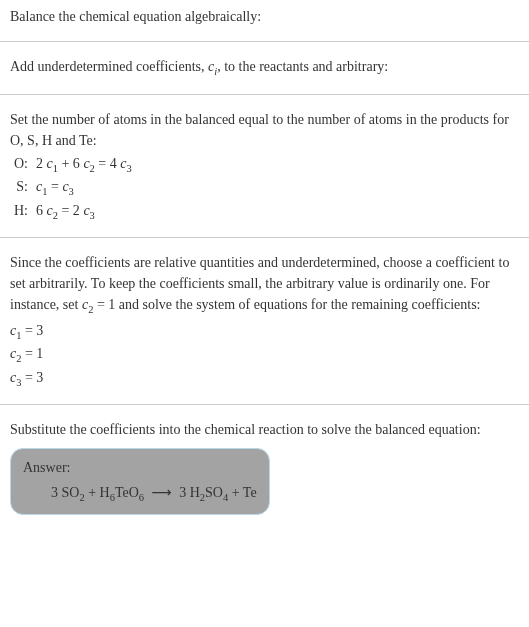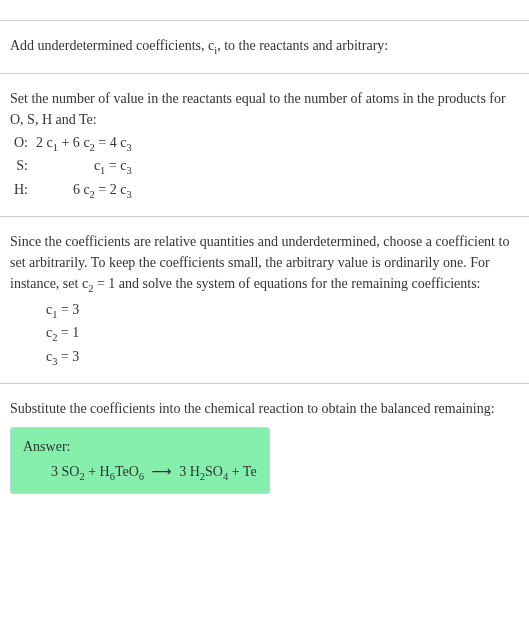--- a/index.html
+++ b/index.html
@@ -43,62 +43,63 @@
       display: table-row;
     }
     .eq-label {
       display: table-cell;
       text-align: right;
       padding-right: 8px;
       padding-left: 4px;
     }
     .eq-val {
       display: table-cell;
-      text-align: right;
+      text-align: left;
     }
     .coef-list {
       margin-top: 2px;
-      margin-left: 36px;
     }
     .answer-box {
-      background: #86efac;
+      background: #a3a3a3;
       border: 1px solid #b8d8e8;
-      border-radius: 3px;
+      border-radius: 13px;
       padding: 8px 12px;
       margin-top: 8px;
       display: inline-block;
       min-width: 260px;
     }
     .answer-label {
       margin-bottom: 4px;
     }
     .answer-eq {
       padding-left: 28px;
     }
     .italic-var {
+      font-style: italic;
     }
   </style>
 </head>
 <body>
 
 <div class="section">
+  <div>Balance the chemical equation algebraically:</div>
 </div>
 
 <hr class="divider">
 
 <div class="section">
   <div>
     <span>Add underdetermined coefficients, </span><span class="italic-var">c<sub>i</sub></span><span>, to the reactants and arbitrary:</span>
   </div>
 </div>
 
 <hr class="divider">
 
 <div class="section">
-  <div>Set the number of value in the reactants equal to the number of atoms in the products for O, S, H and Te:</div>
+  <div>Set the number of atoms in the balanced equal to the number of atoms in the products for O, S, H and Te:</div>
   <div class="eq-table">
     <div class="eq-row">
       <div class="eq-label">O:</div>
       <div class="eq-val">2 <span class="italic-var">c</span><sub>1</sub> + 6 <span class="italic-var">c</span><sub>2</sub> = 4 <span class="italic-var">c</span><sub>3</sub></div>
     </div>
     <div class="eq-row">
       <div class="eq-label">S:</div>
       <div class="eq-val"><span class="italic-var">c</span><sub>1</sub> = <span class="italic-var">c</span><sub>3</sub></div>
     </div>
     <div class="eq-row">
@@ -117,20 +118,20 @@
   <div class="coef-list">
     <div><span class="italic-var">c</span><sub>1</sub> = 3</div>
     <div><span class="italic-var">c</span><sub>2</sub> = 1</div>
     <div><span class="italic-var">c</span><sub>3</sub> = 3</div>
   </div>
 </div>
 
 <hr class="divider">
 
 <div class="section">
-  <div>Substitute the coefficients into the chemical reaction to obtain the balanced remaining:</div>
+  <div>Substitute the coefficients into the chemical reaction to solve the balanced equation:</div>
   <div class="answer-box">
     <div class="answer-label">Answer:</div>
     <div class="answer-eq">
       3 SO<sub>2</sub> + H<sub>6</sub>TeO<sub>6</sub> <span class="arrow">⟶</span> 3 H<sub>2</sub>SO<sub>4</sub> + Te
     </div>
   </div>
 </div>
 
 </body></html>

